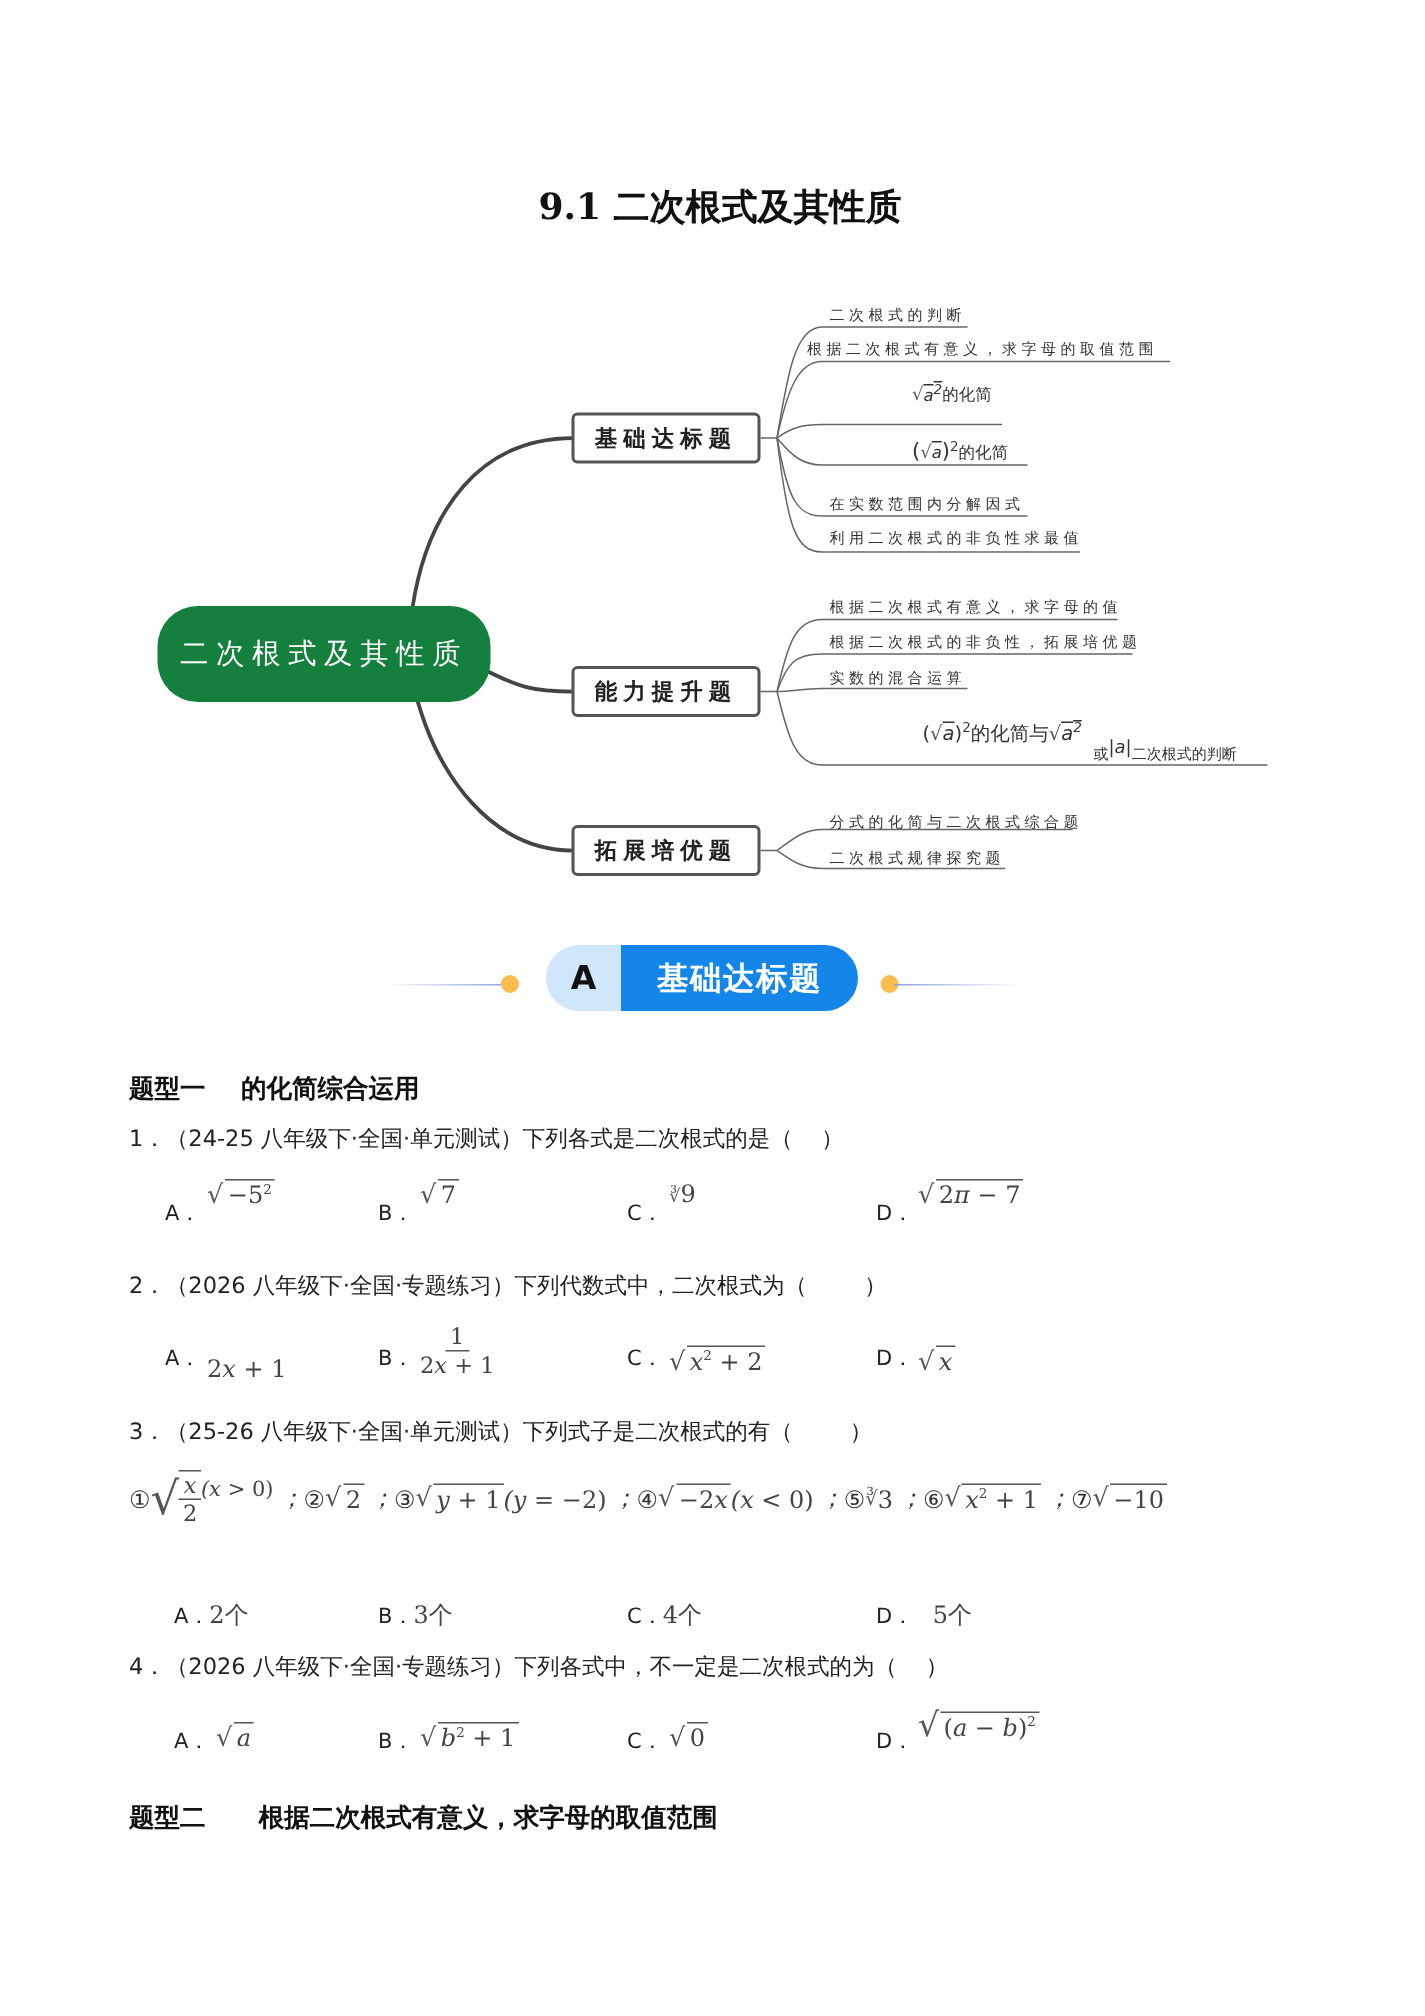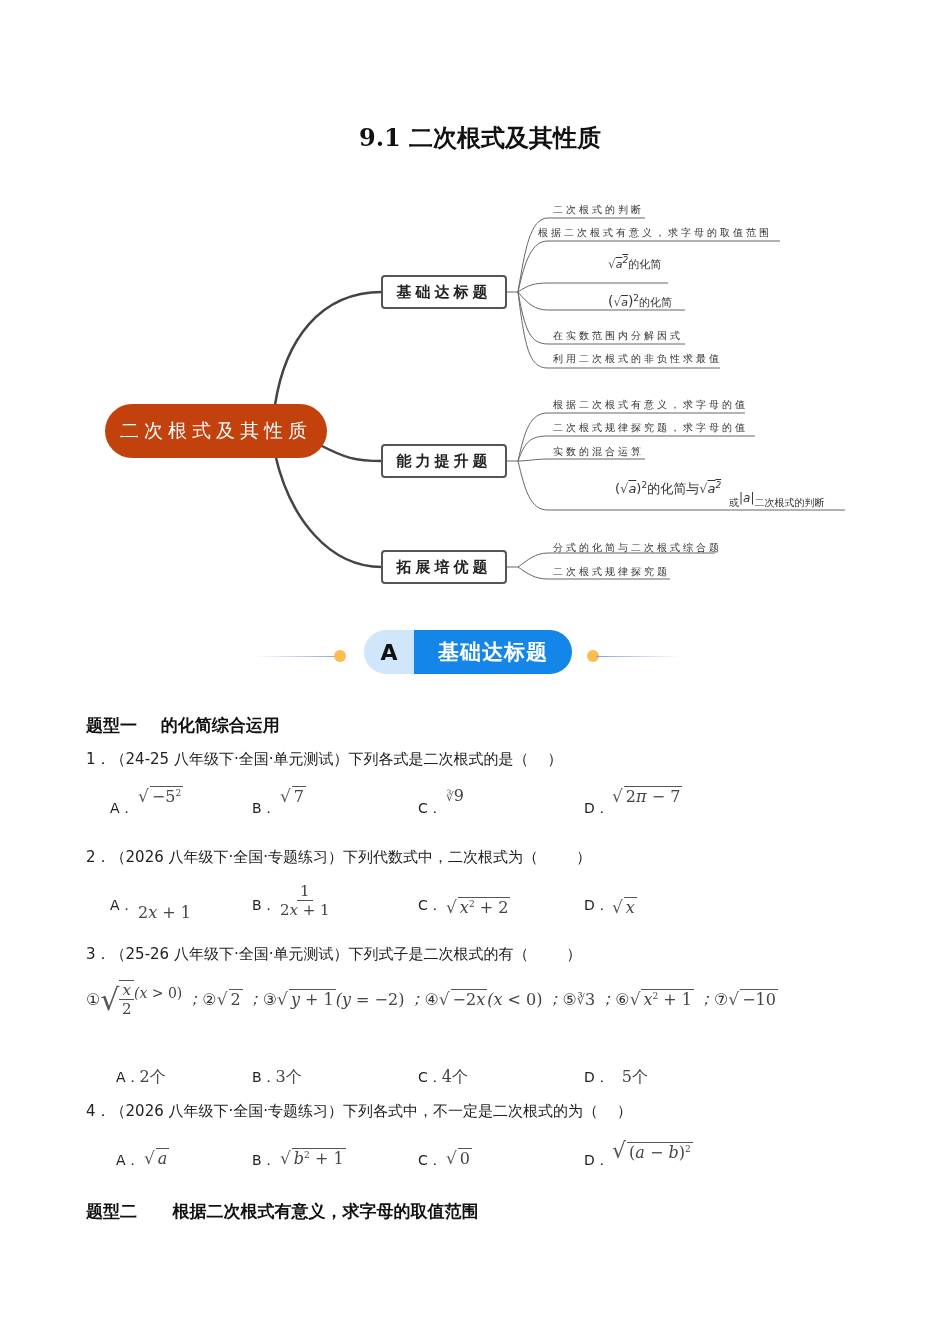--- a/index.html
+++ b/index.html
@@ -1,20 +1,20 @@
 <!DOCTYPE html>
 <html><head>
   <meta charset="utf-8">
   <style>
     * { margin: 0; padding: 0; box-sizing: border-box; }
     body { width: 950px; height: 1344px; background: #ffffff; position: relative; overflow: hidden; font-family: "DejaVu Sans", sans-serif; color: #1a1a1a; }
     .abs { position: absolute; }
     .title { left: 0; width: 950px; top: 122px; text-align: center; font-family: "DejaVu Serif", serif; font-weight: bold; font-size: 24px; color: #111; padding-left: 10px; }
     svg.mm { position: absolute; left: 0; top: 180px; }
-    .root { left: 105px; top: 404px; width: 222px; height: 54px; border-radius: 27px; background: #c2410c; color: #fff; font-size: 19px; letter-spacing: 5px; display: flex; align-items: center; justify-content: center; font-family: "DejaVu Serif", serif; }
+    .root { left: 105px; top: 404px; width: 222px; height: 64px; border-radius: 27px; background: #15803d; color: #fff; font-size: 19px; letter-spacing: 5px; display: flex; align-items: center; justify-content: center; font-family: "DejaVu Serif", serif; }
     .cat { width: 126px; height: 34px; border: 2px solid #555; border-radius: 4px; background: #fff; font-size: 15px; letter-spacing: 4px; display: flex; align-items: center; justify-content: center; font-family: "DejaVu Serif", serif; font-weight: bold; color: #222; }
     .leaf { font-size: 10px; letter-spacing: 3px; color: #333; white-space: nowrap; font-family: "DejaVu Serif", serif; }
     .leafm { font-size: 11px; color: #333; white-space: nowrap; }
     .leafm .ov { text-decoration: overline; }
     .banner { left: 364px; top: 630px; width: 208px; height: 44px; border-radius: 22px; overflow: hidden; display: flex; }
     .banner .a { width: 50px; background: #cfe6fb; display: flex; align-items: center; justify-content: center; font-weight: bold; font-size: 22px; color: #111; }
     .banner .b { flex: 1; background: #1486ea; color: #fff; display: flex; align-items: center; justify-content: center; font-weight: bold; font-size: 21px; letter-spacing: 1px; }
     .dot { width: 12px; height: 12px; border-radius: 50%; background: #fbbd4f; }
     .hline { height: 1px; background: linear-gradient(to right, rgba(140,160,220,0), #8aa0dd); }
     .hline.r { background: linear-gradient(to left, rgba(140,160,220,0), #8aa0dd); }
@@ -74,21 +74,21 @@
 <div class="abs leafm" style="left:608px; top:255px;">
   <span class="rs" style="font-size:12px;">√</span><span class="ov" style="font-style:italic;">a<sup>2</sup></span><span>的化简</span>
 </div>
 <div class="abs leafm" style="left:608px; top:293px;">
   <span style="font-size:14px;">(</span><span class="rs" style="font-size:12px;">√</span><span class="ov" style="font-style:italic;">a</span><span style="font-size:14px;">)</span><sup>2</sup><span>的化简</span>
 </div>
 <div class="abs leaf" style="left:553px; top:329px;">在实数范围内分解因式</div>
 <div class="abs leaf" style="left:553px; top:352px;">利用二次根式的非负性求最值</div>
 
 <div class="abs leaf" style="left:553px; top:398px;">根据二次根式有意义，求字母的值</div>
-<div class="abs leaf" style="left:553px; top:421px;">二次根式规律探究题，求字母的值</div>
+<div class="abs leaf" style="left:553px; top:421px;">根据二次根式的非负性，拓展培优题</div>
 <div class="abs leaf" style="left:553px; top:445px;">实数的混合运算</div>
 <div class="abs leafm" style="left:615px; top:480px; font-size:13px;">
   (<span class="rs" style="font-size:13px;">√</span><span class="ov" style="font-style:italic;">a</span>)<sup>2</sup><span>的化简与</span><span class="rs" style="font-size:13px;">√</span><span class="ov" style="font-style:italic;">a<sup>2</sup></span>
 </div>
 <div class="abs leafm" style="left:729px; top:495px; font-size:10px;">
   <span>或</span><span style="font-size:12px; font-style:italic; position:relative; top:-4px;">|a|</span><span>二次根式的判断</span>
 </div>
 
 <div class="abs leaf" style="left:553px; top:541px;">分式的化简与二次根式综合题</div>
 <div class="abs leaf" style="left:553px; top:565px;">二次根式规律探究题</div>

